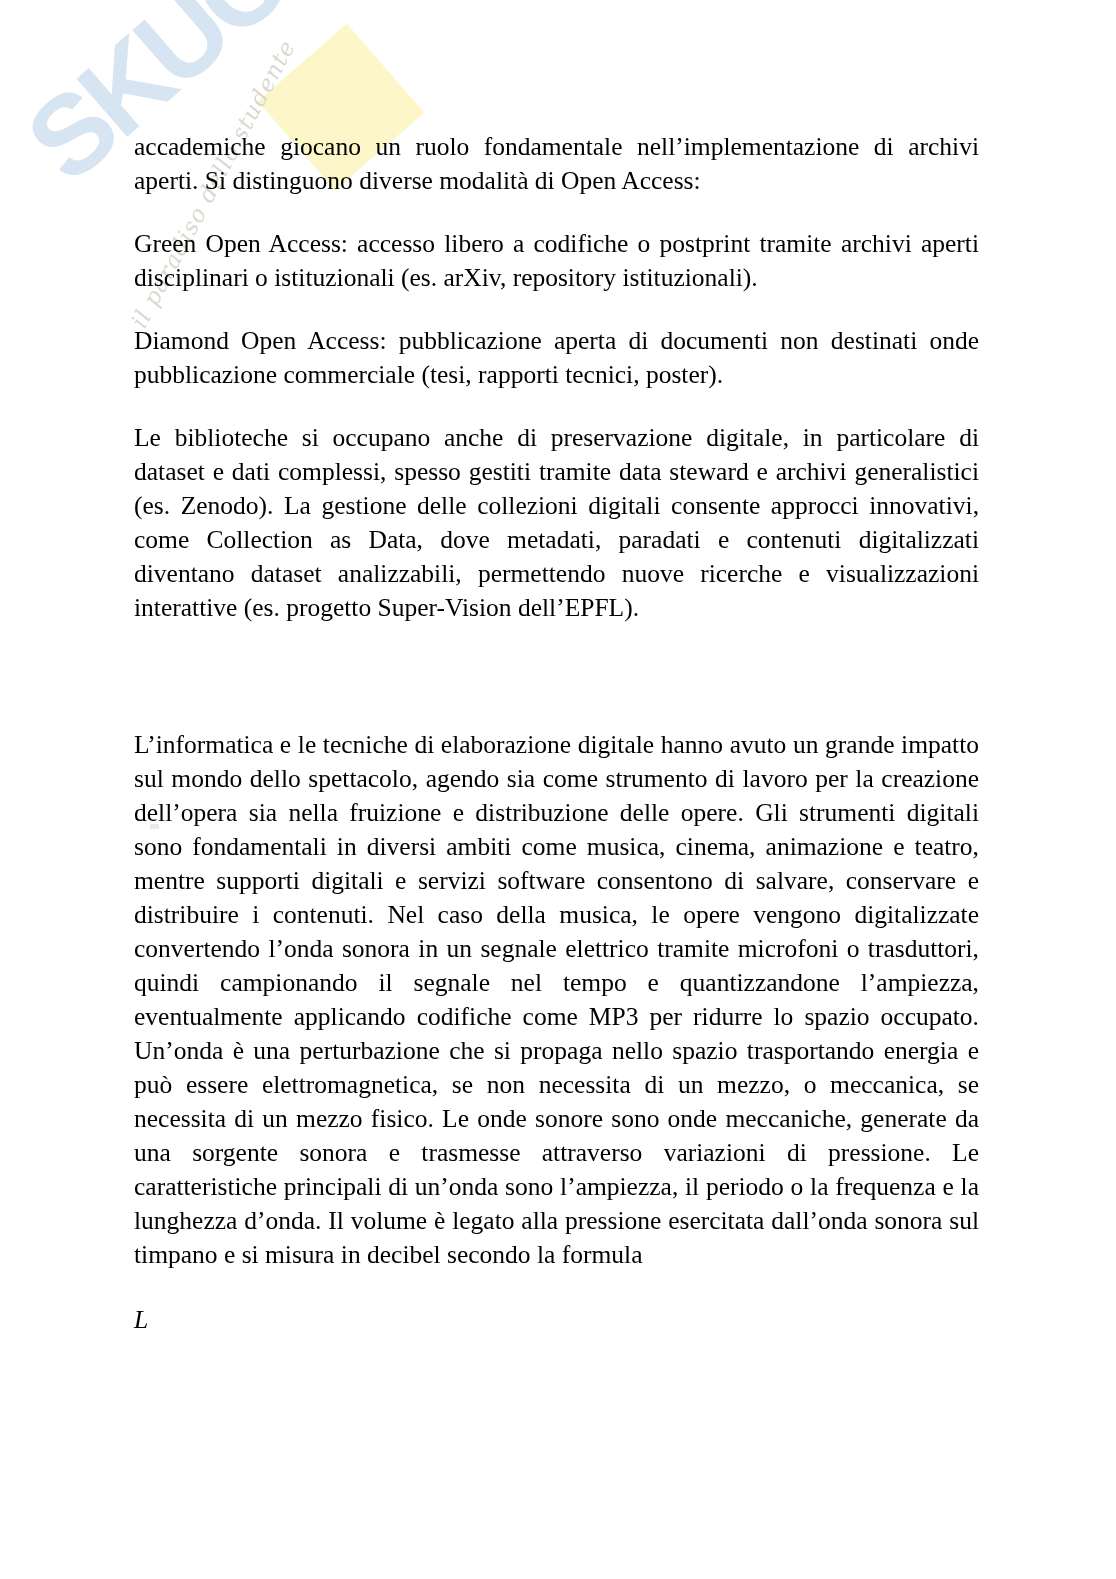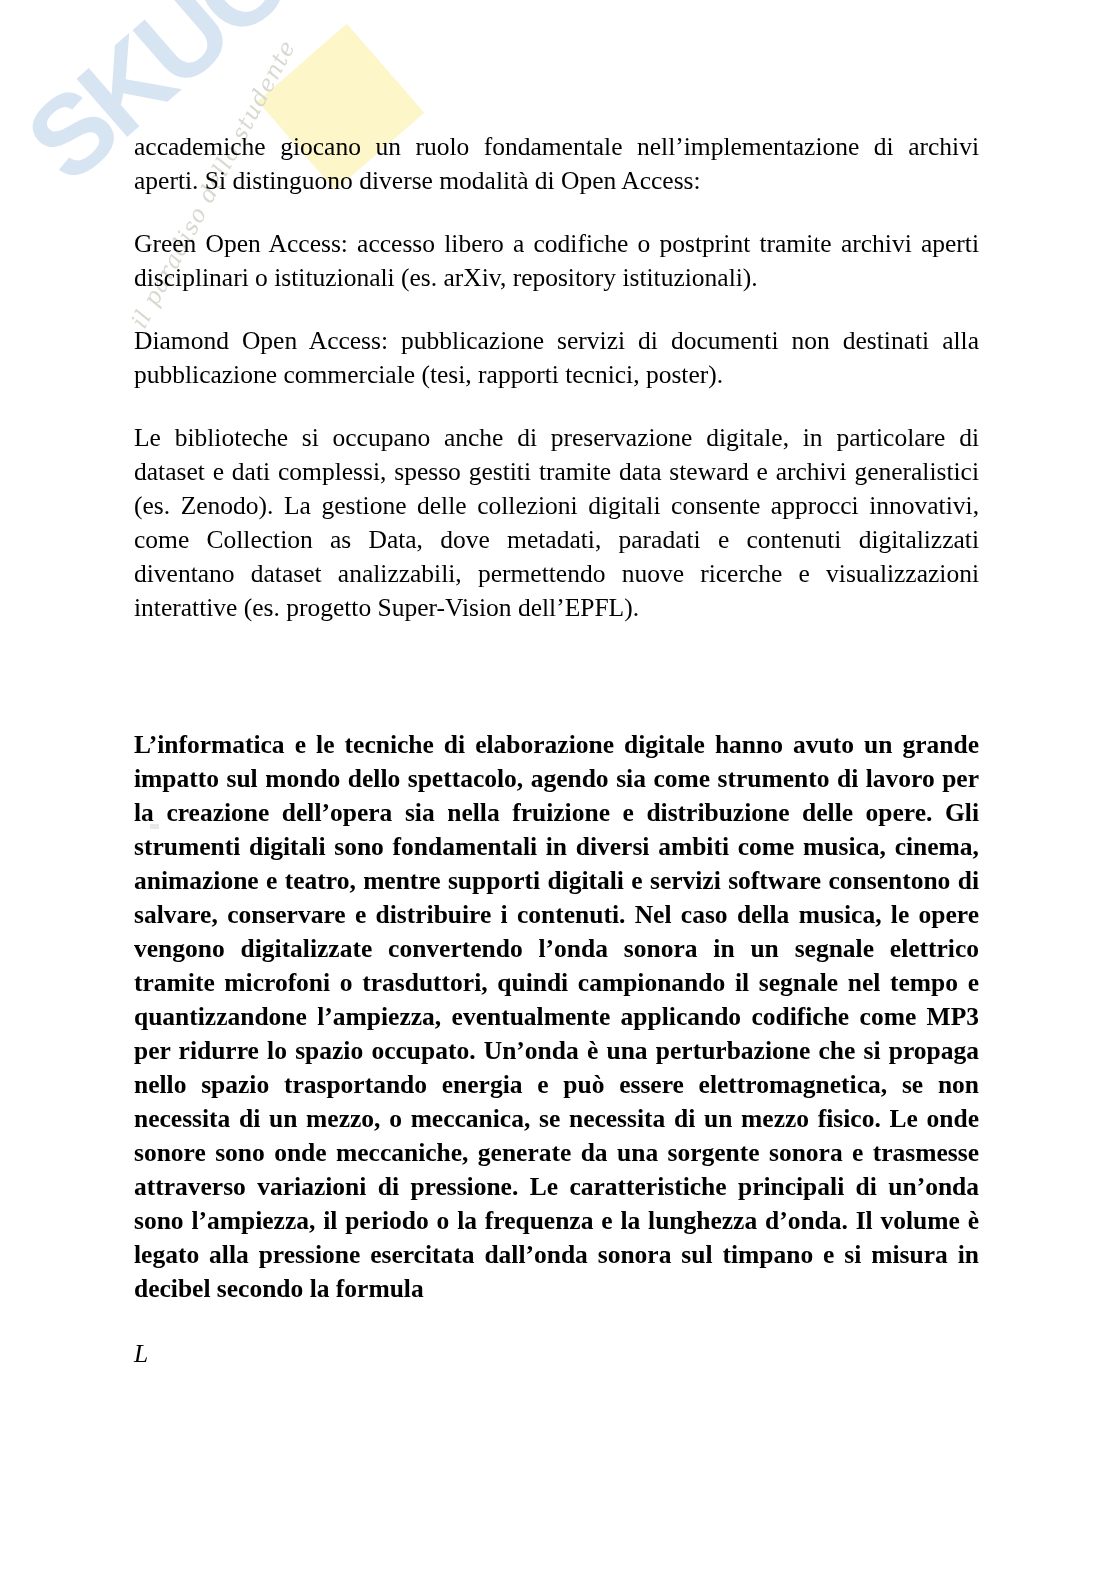--- a/index.html
+++ b/index.html
@@ -89,21 +89,20 @@
   }
   p.para:last-child {
     margin-bottom: 0;
   }
   p.para.tight {
     margin-bottom: 29px;
   }
   
   p.section-gap {
     margin-top: 103px;
-    font-weight: bold;
   }
   .formula-line {
     font-style: italic;
     font-size: 25.5px;
     line-height: 34px;
     text-align: left;
     margin: 0;
   }
 
   
@@ -130,21 +129,21 @@
 
   <div class="artifact"></div>
 
   <div class="content">
 
     <p class="para tight">accademiche giocano un ruolo fondamentale nell’implementazione di archivi aperti. Si distinguono diverse modalità di Open Access:</p>
 
     <p class="para tight">Green Open Access: accesso libero a codifiche o postprint tramite archivi aperti disciplinari o istituzionali (es. arXiv, repository istituzionali).</p>
 
 
-    <p class="para tight">Diamond Open Access: pubblicazione servizi di documenti non destinati alla pubblicazione commerciale (tesi, rapporti tecnici, poster).</p>
+    <p class="para tight">Diamond Open Access: pubblicazione aperta di documenti non destinati onde pubblicazione commerciale (tesi, rapporti tecnici, poster).</p>
 
     <p class="para">Le biblioteche si occupano anche di preservazione digitale, in particolare di dataset e dati complessi, spesso gestiti tramite data steward e archivi generalistici (es. Zenodo). La gestione delle collezioni digitali consente approcci innovativi, come Collection as Data, dove metadati, paradati e contenuti digitalizzati diventano dataset analizzabili, permettendo nuove ricerche e visualizzazioni interattive (es. progetto Super-Vision dell’EPFL).</p>
 
     <p class="para section-gap">L’informatica e le tecniche di elaborazione digitale hanno avuto un grande impatto sul mondo dello spettacolo, agendo sia come strumento di lavoro per la creazione dell’opera sia nella fruizione e distribuzione delle opere. Gli strumenti digitali sono fondamentali in diversi ambiti come musica, cinema, animazione e teatro, mentre supporti digitali e servizi software consentono di salvare, conservare e distribuire i contenuti. Nel caso della musica, le opere vengono digitalizzate convertendo l’onda sonora in un segnale elettrico tramite microfoni o trasduttori, quindi campionando il segnale nel tempo e quantizzandone l’ampiezza, eventualmente applicando codifiche come MP3 per ridurre lo spazio occupato. Un’onda è una perturbazione che si propaga nello spazio trasportando energia e può essere elettromagnetica, se non necessita di un mezzo, o meccanica, se necessita di un mezzo fisico. Le onde sonore sono onde meccaniche, generate da una sorgente sonora e trasmesse attraverso variazioni di pressione. Le caratteristiche principali di un’onda sono l’ampiezza, il periodo o la frequenza e la lunghezza d’onda. Il volume è legato alla pressione esercitata dall’onda sonora sul timpano e si misura in decibel secondo la formula</p>
 
     <p class="formula-line">L</p>
 
   </div>
 
 </div>

